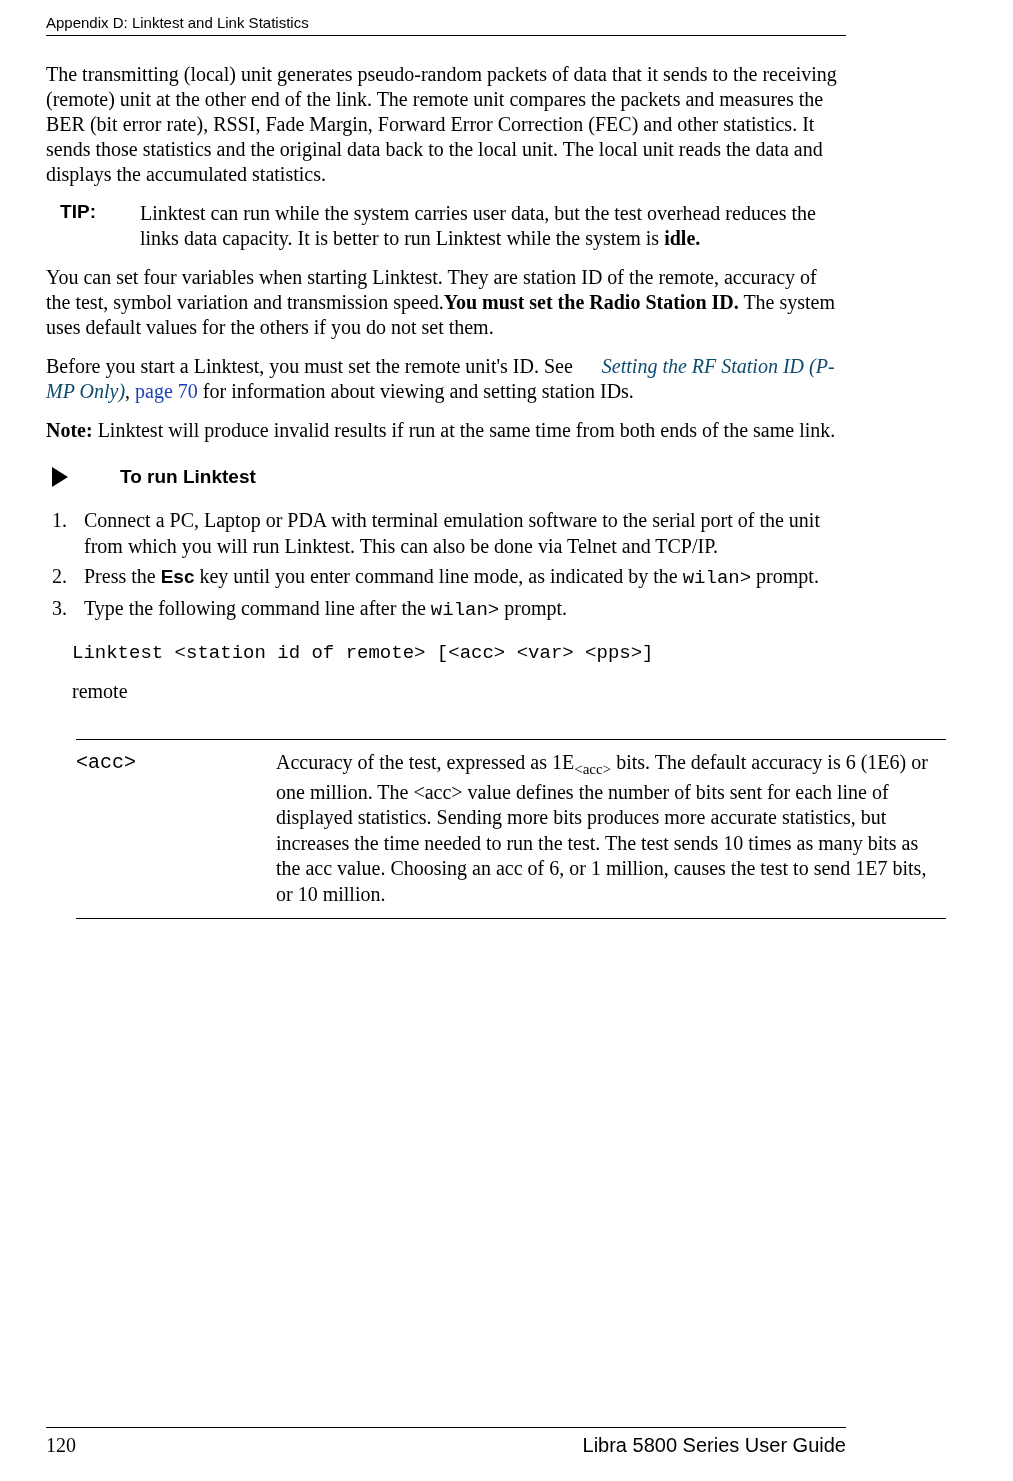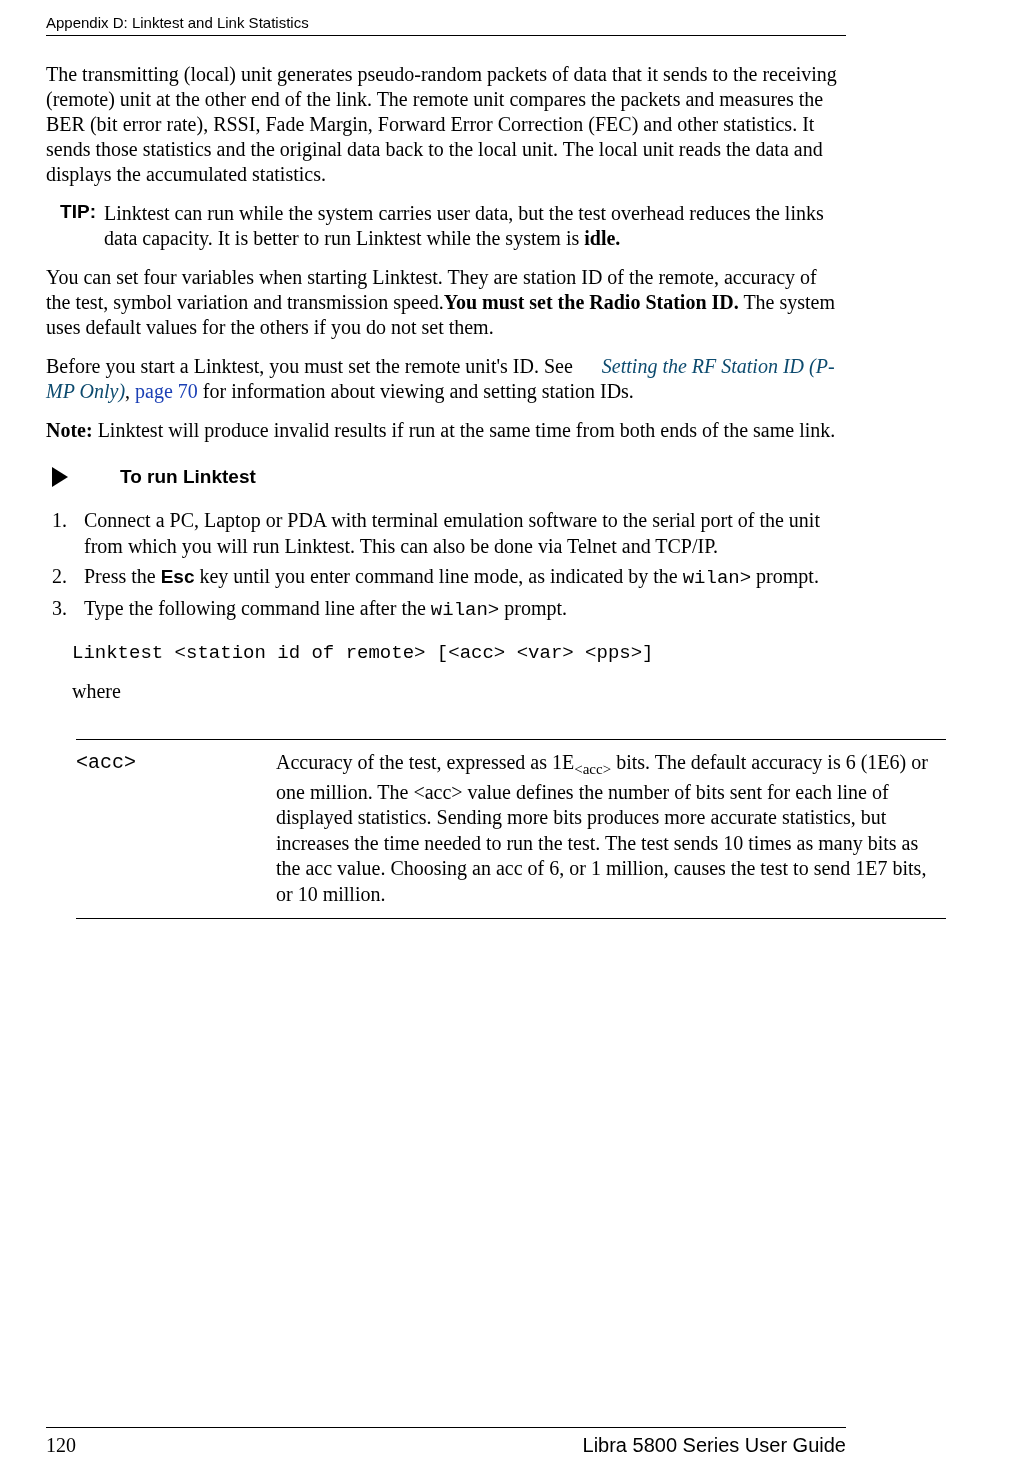--- a/index.html
+++ b/index.html
@@ -1,21 +1,21 @@
 <!DOCTYPE html>
 <html><head>
   <meta charset="utf-8">
   <style>
     * { box-sizing: border-box; margin: 0; padding: 0; }
     html, body { width: 1013px; background: #fff; font-family: "Times New Roman", Times, serif; color: #000; }
     .page { width: 892px; min-height: 1481px; padding: 0 46px 0 46px; position: relative; }
     .header { border-bottom: 1.5px solid #000; padding-top: 14px; padding-bottom: 4px; margin-bottom: 26px; }
     .header-text { font-family: Arial, Helvetica, sans-serif; font-size: 15px; }
     .para { font-size: 20px; line-height: 1.25; margin-bottom: 14px; }
-    .tip-block { display: flex; margin: 10px 0 14px 0; }
+    .tip-block { display: flex; margin: 10px 0 14px 0; gap: 36px; }
     .tip-label { font-family: Arial, Helvetica, sans-serif; font-weight: bold; font-size: 19px; width: 58px; text-align: right; padding-right: 8px; flex-shrink:0; }
     .tip-body { font-size: 20px; line-height: 1.25; }
     h2.section { font-family: Arial, Helvetica, sans-serif; font-weight: bold; font-size: 26px; margin-top: 24px; margin-bottom: 14px; }
     .italic-link { font-style: italic; color: #0c4a6e; margin-left: 24px; }
     .plain-link { color: #1a3fb5; }
     .note-para { font-size: 20px; line-height: 1.25; margin-top: 10px; margin-bottom: 22px; }
     .proc-row { display: flex; align-items: center; margin-bottom: 18px; }
     .proc-arrow { width: 20px; height: 24px; margin-right: 50px; margin-left: 4px; }
     .proc-title { font-family: Arial, Helvetica, sans-serif; font-weight: bold; font-size: 19px; }
     ol.steps { list-style: decimal; padding-left: 26px; margin-bottom: 18px; }
@@ -77,21 +77,21 @@
     <li>
       <span>Press the </span><span class="sans-bold">Esc</span><span> key until you enter command line mode, as indicated by the </span><span class="mono">wilan&gt;</span><span> prompt.</span>
     </li>
     <li>
       <span>Type the following command line after the </span><span class="mono">wilan&gt;</span><span>  prompt.</span>
     </li>
   </ol>
 
   <div class="cmdline">Linktest &lt;station id of remote&gt; [&lt;acc&gt; &lt;var&gt; &lt;pps&gt;]</div>
 
-  <div class="where">where</div>
+  <div class="where">remote</div>
 
   <table class="params">
     <tbody>
     <tr>
       <td class="param-name">&lt;acc&gt;</td>
       <td>
         <span>Accuracy of the test, expressed as 1E</span><span class="sub">&lt;acc&gt;</span><span> bits. The default accuracy is 6 (1E6) or one million. The &lt;acc&gt; value defines the number of bits sent for each line of displayed statistics. Sending more bits produces more accurate statistics, but increases the time needed to run the test. The test sends 10 times as many bits as the acc value. Choosing an acc of 6, or 1 million, causes the test to send 1E7 bits, or 10 million.</span>
       </td>
     </tr>
   </tbody>

